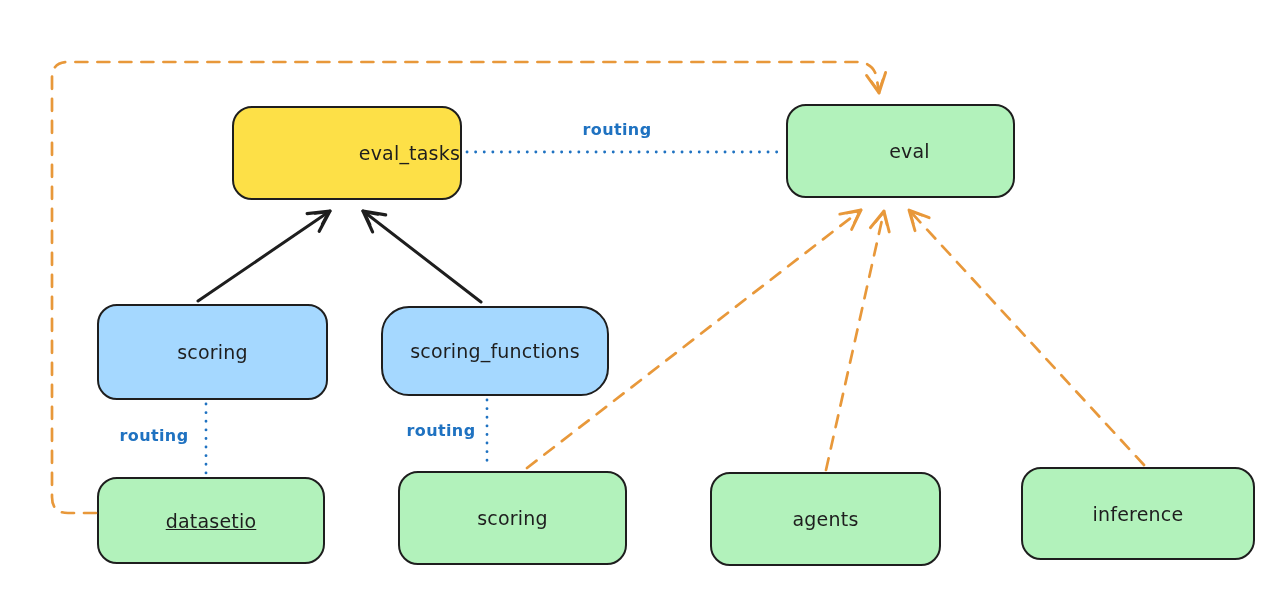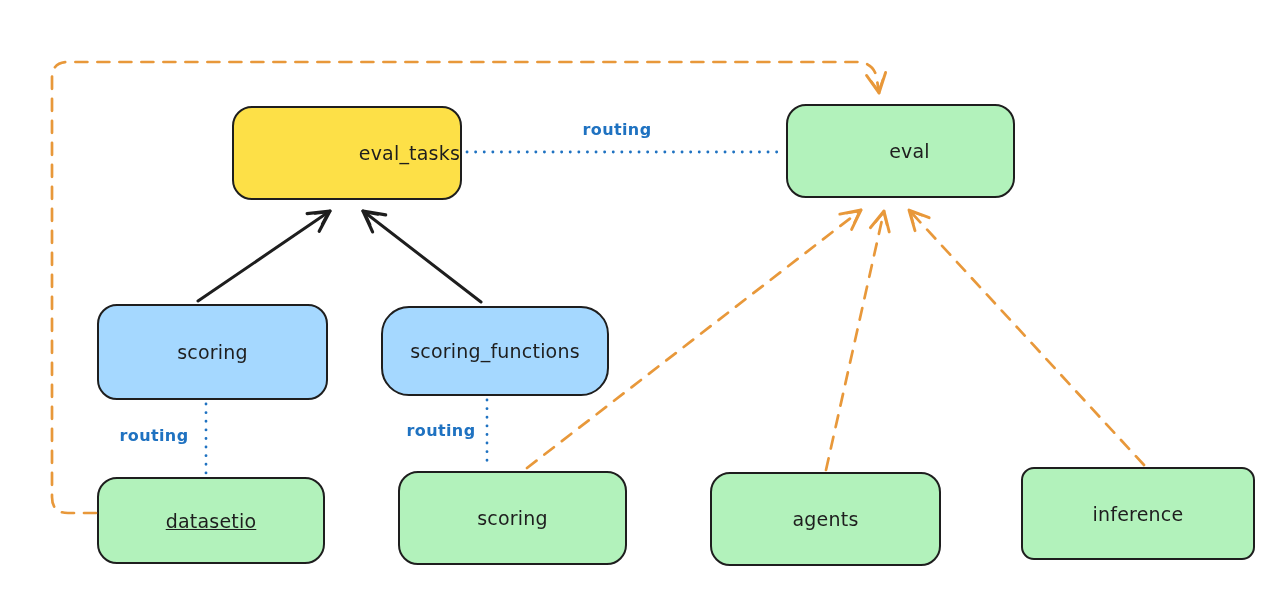--- a/index.html
+++ b/index.html
@@ -82,21 +82,21 @@
   </div>
   <div class="node" id="n-datasetio" style="background: rgb(178, 242, 187); text-decoration: underline;">
     <span>datasetio</span>
   </div>
   <div class="node" id="n-scoring" style="background: rgb(178, 242, 187);">
     <span>scoring</span>
   </div>
   <div class="node" id="n-agents" style="background: rgb(178, 242, 187);">
     <span>agents</span>
   </div>
-  <div class="node" id="n-inference" style="background: rgb(178, 242, 187); border-radius: 13px;">
+  <div class="node" id="n-inference" style="background: rgb(178, 242, 187);">
     <span>inference</span>
   </div>
 
   <div class="edge-label" id="lbl-routing-top">routing</div>
   <div class="edge-label" id="lbl-routing-left">routing</div>
   <div class="edge-label" id="lbl-routing-mid">routing</div>
 
   <svg id="edges" width="1280" height="596" viewBox="0 0 1280 596">
     <defs>
       <marker id="mk-black" markerUnits="userSpaceOnUse" markerWidth="34" markerHeight="30" viewBox="-26 -14 30 28" refX="0" refY="0" orient="auto">

